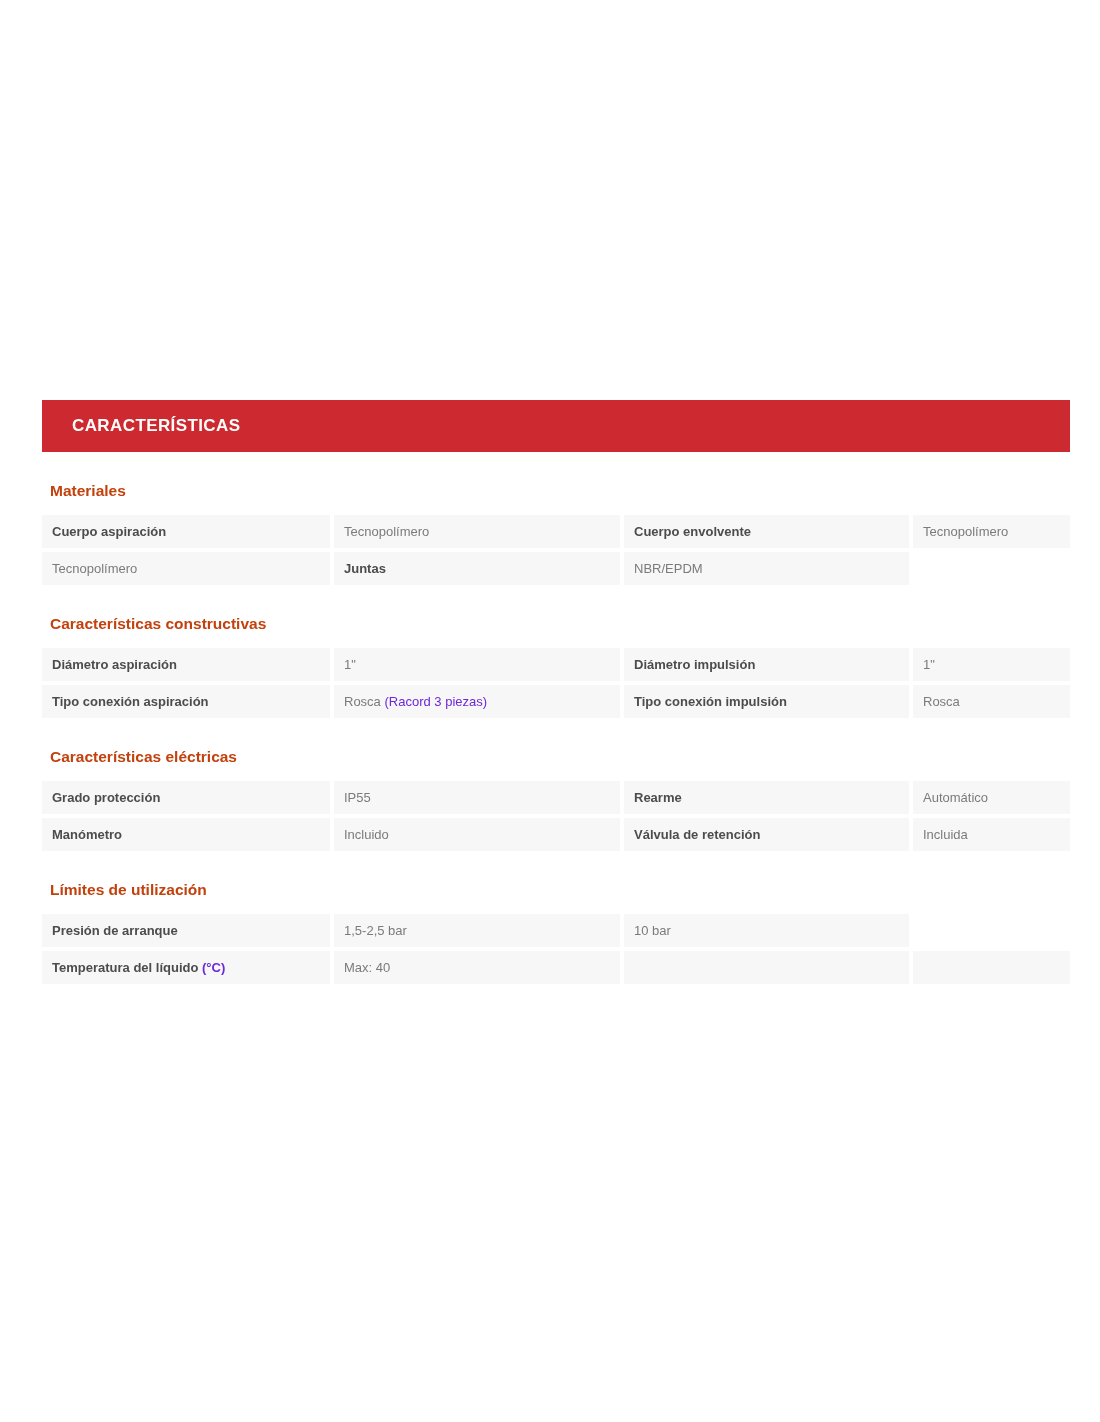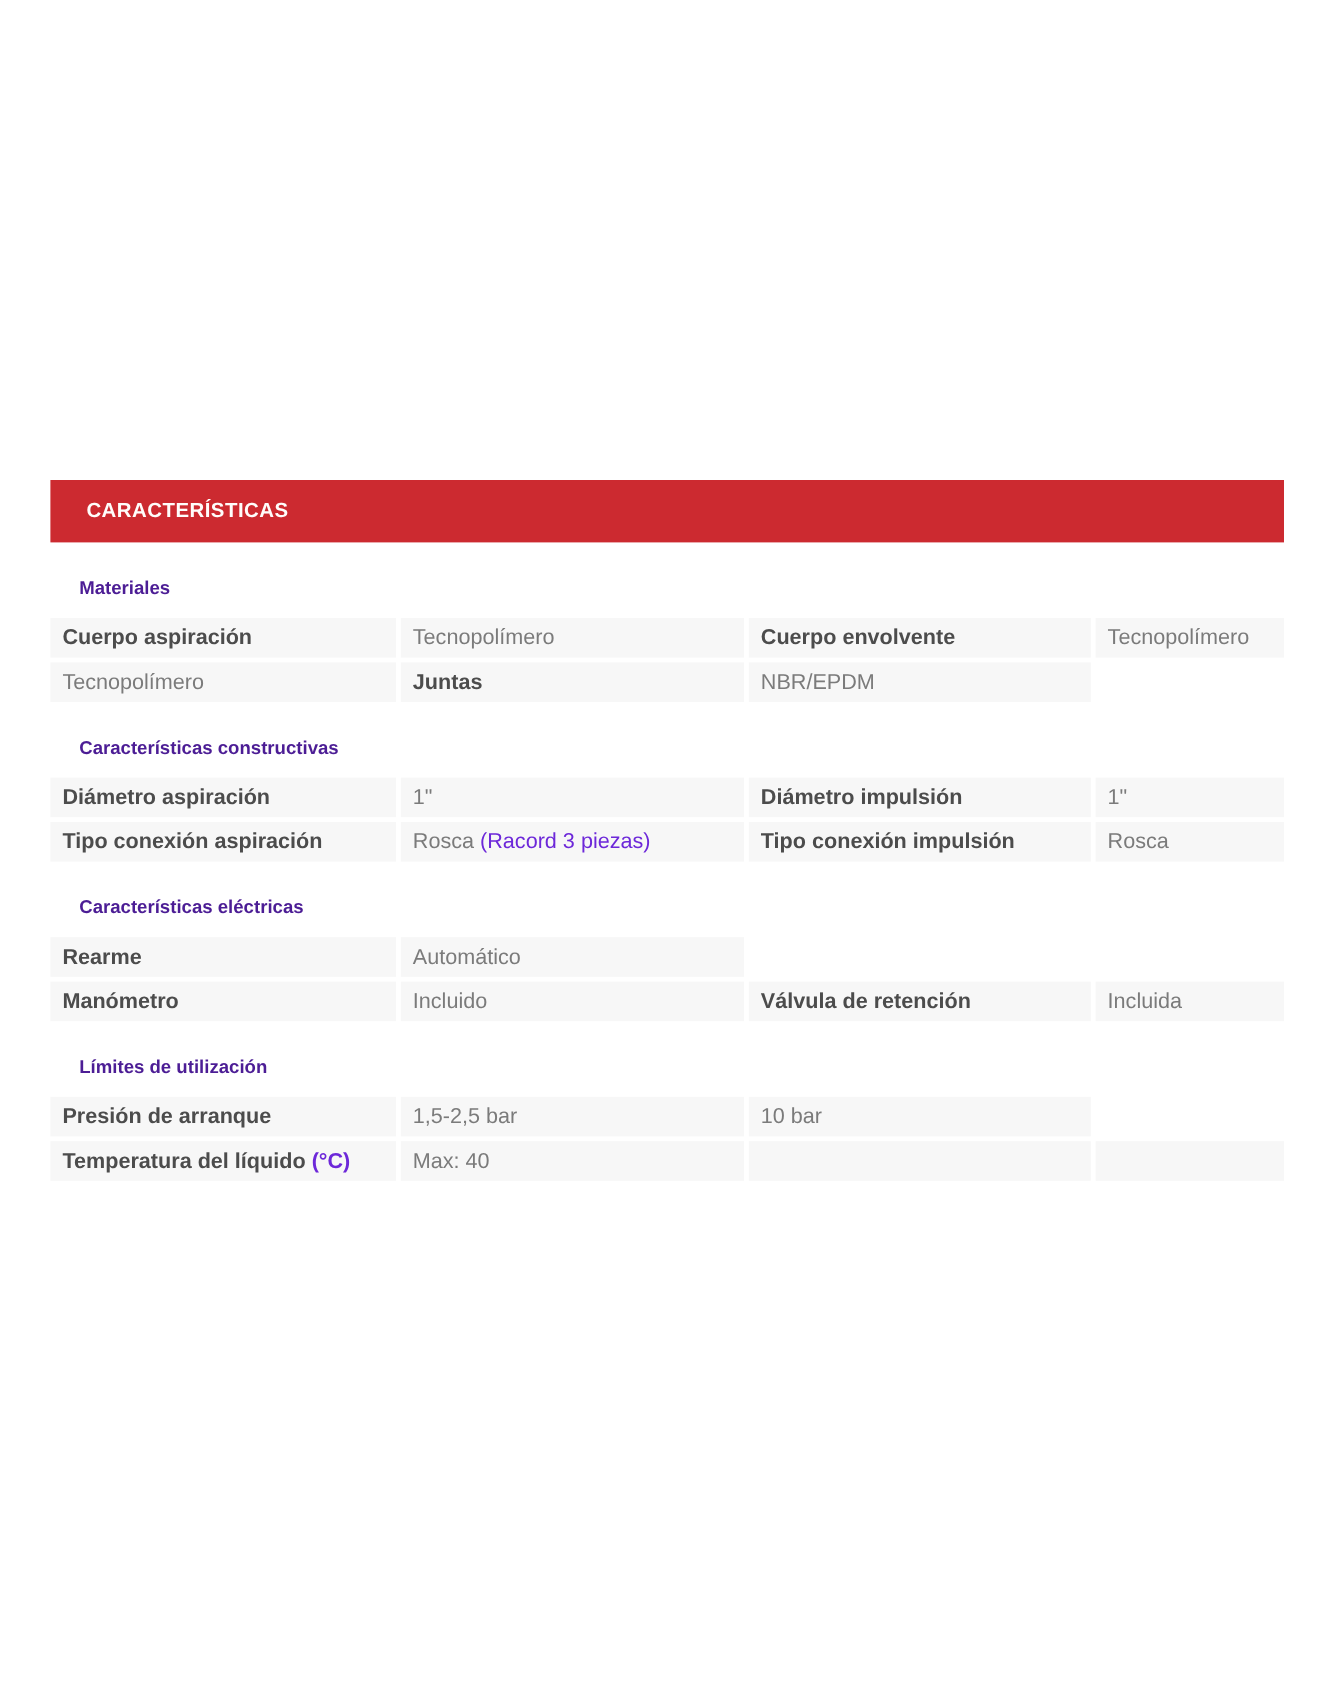--- a/index.html
+++ b/index.html
@@ -29,43 +29,43 @@
     padding-left: 30px;
     box-sizing: border-box;
   }
   .banner-title {
     color: #fffdfb;
     font-size: 17px;
     font-weight: 700;
     letter-spacing: 0.4px;
   }
   .sec-heading {
-    margin: 30px 0 15px 24px;
+    margin: 30px 0 15px 8px;
     font-size: 15.5px;
     line-height: 18px;
     font-weight: 700;
-    color: #4c1d95;
+    color: #c2410c;
   }
   .section:first-of-type .sec-heading {
     margin-top: 14px;
   }
   .spec-row {
     display: grid;
     grid-template-columns: 288px 286px 285px 157px;
     column-gap: 4px;
     margin-bottom: 4px;
   }
   .cell {
     background: #f7f7f7;
     height: 33px;
     display: flex;
     align-items: center;
     padding: 0 10px;
     box-sizing: border-box;
-    font-size: 18px;
+    font-size: 13px;
     white-space: pre-wrap;
     overflow: hidden;
   }
   .label-cell { font-weight: 700; color: #4c4c4c; }
   .value-cell { font-weight: 400; color: #7b7b7b; }
   .accent { color: #6d28d9; font-weight: inherit; }
 </style>
 </head>
 <body>
 
@@ -103,20 +103,22 @@
         <div class="cell label-cell"><span>Tipo conexión aspiración</span></div>
         <div class="cell value-cell"><span>Rosca </span><span class="accent">(Racord 3 piezas)</span></div>
         <div class="cell label-cell"><span>Tipo conexión impulsión</span></div>
         <div class="cell value-cell"><span>Rosca</span></div>
       </div>
     </div>
 
     <div class="section">
       <div class="sec-heading">Características eléctricas</div>
       <div class="spec-row">
+        <div class="cell label-cell"><span>Grado protección</span></div>
+        <div class="cell value-cell"><span>IP55</span></div>
         <div class="cell label-cell"><span>Rearme</span></div>
         <div class="cell value-cell"><span>Automático</span></div>
       </div>
     </div>
 
     <div class="section">
       <div class="spec-row">
         <div class="cell label-cell"><span>Manómetro</span></div>
         <div class="cell value-cell"><span>Incluido</span></div>
         <div class="cell label-cell"><span>Válvula de retención</span></div>

